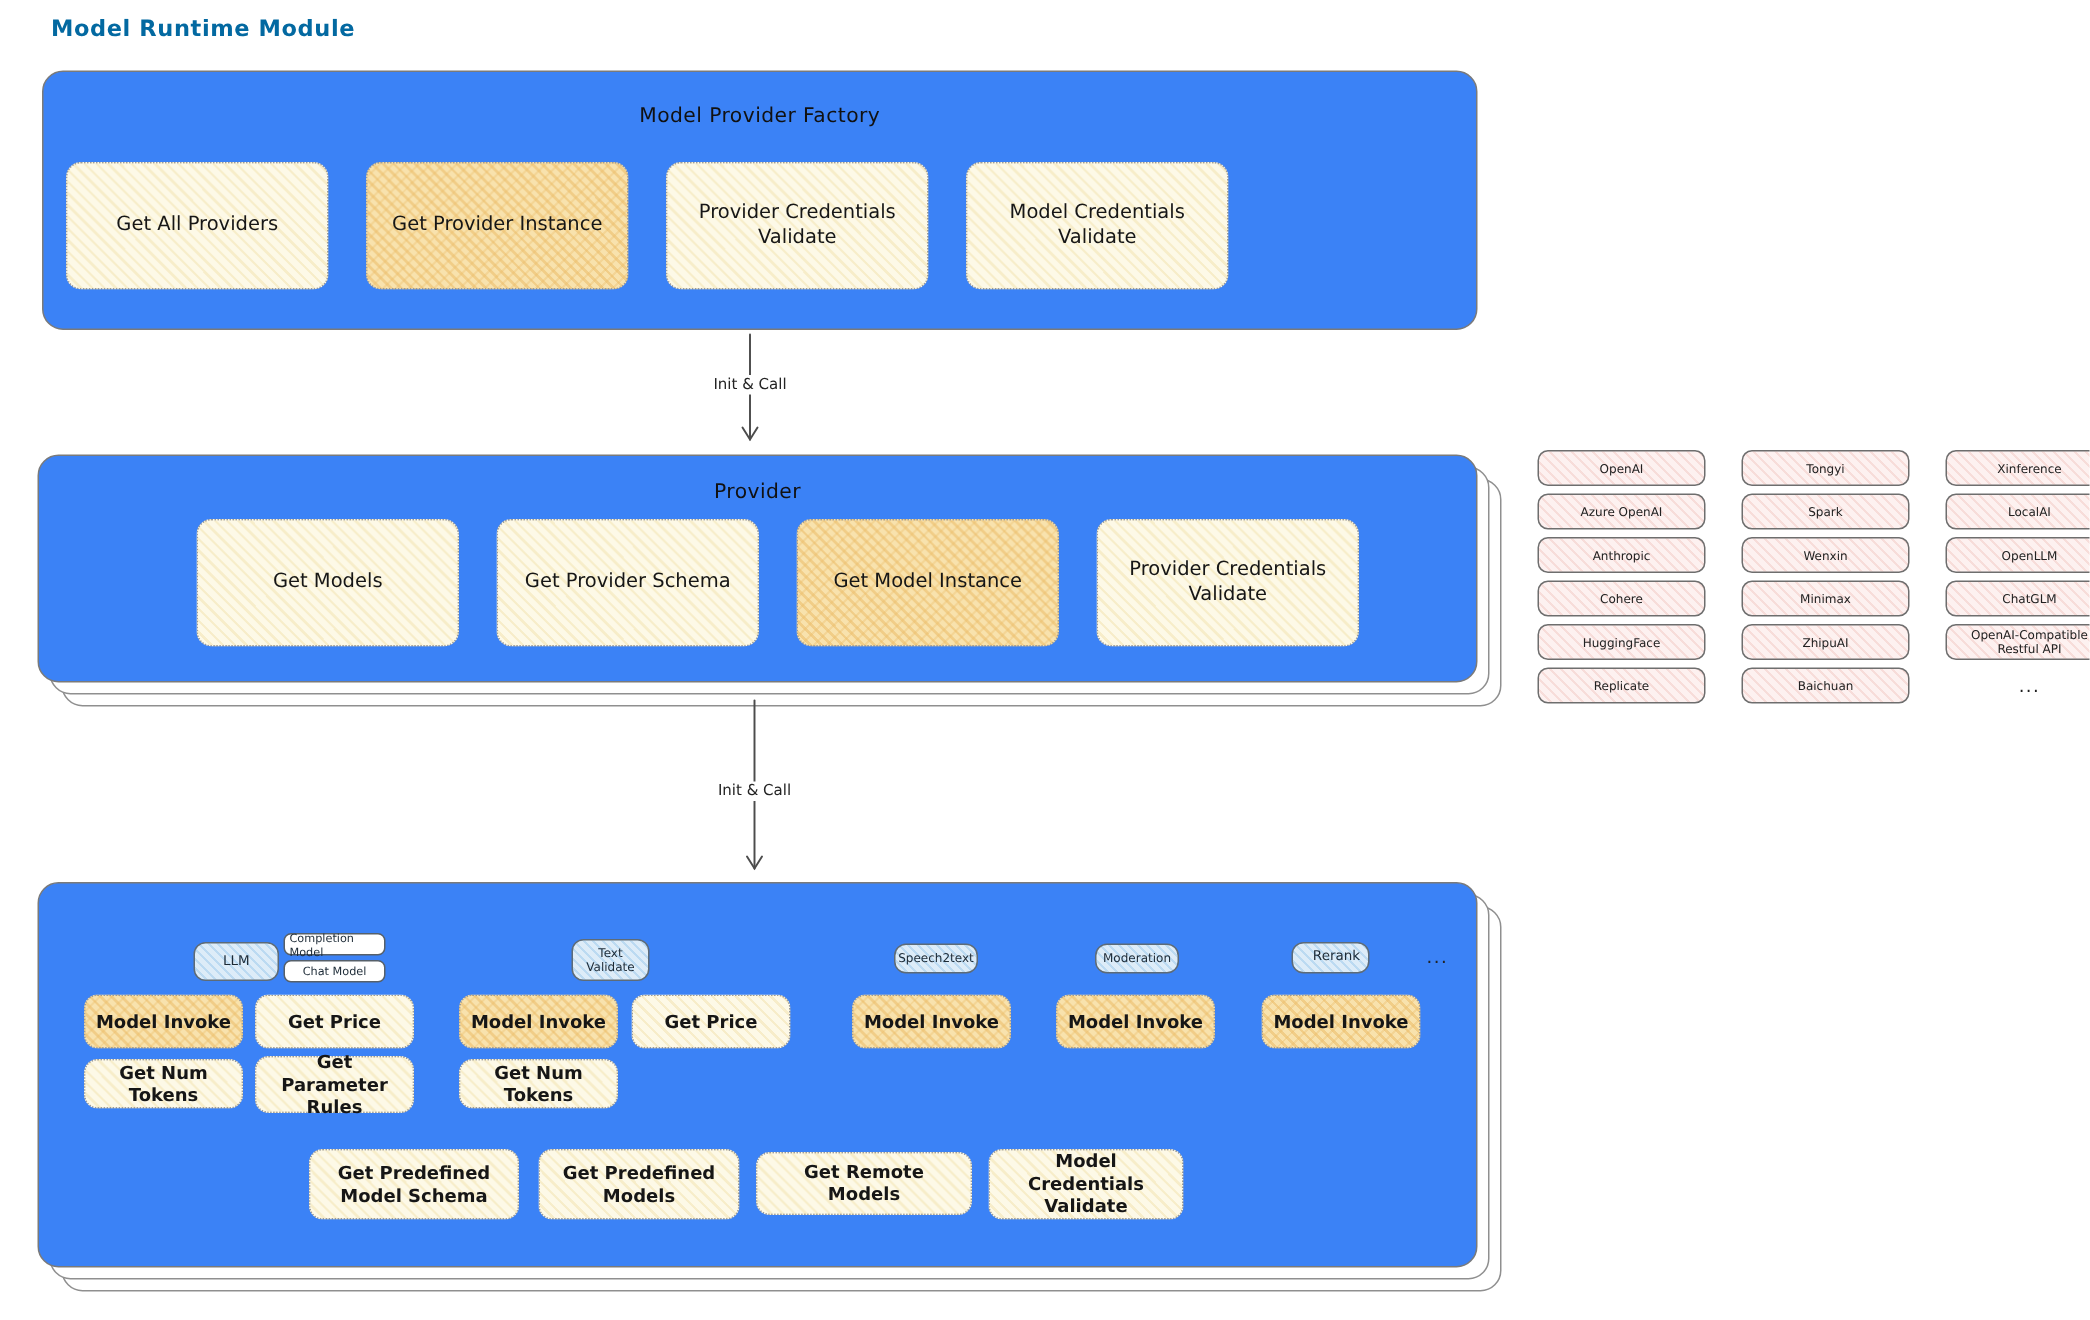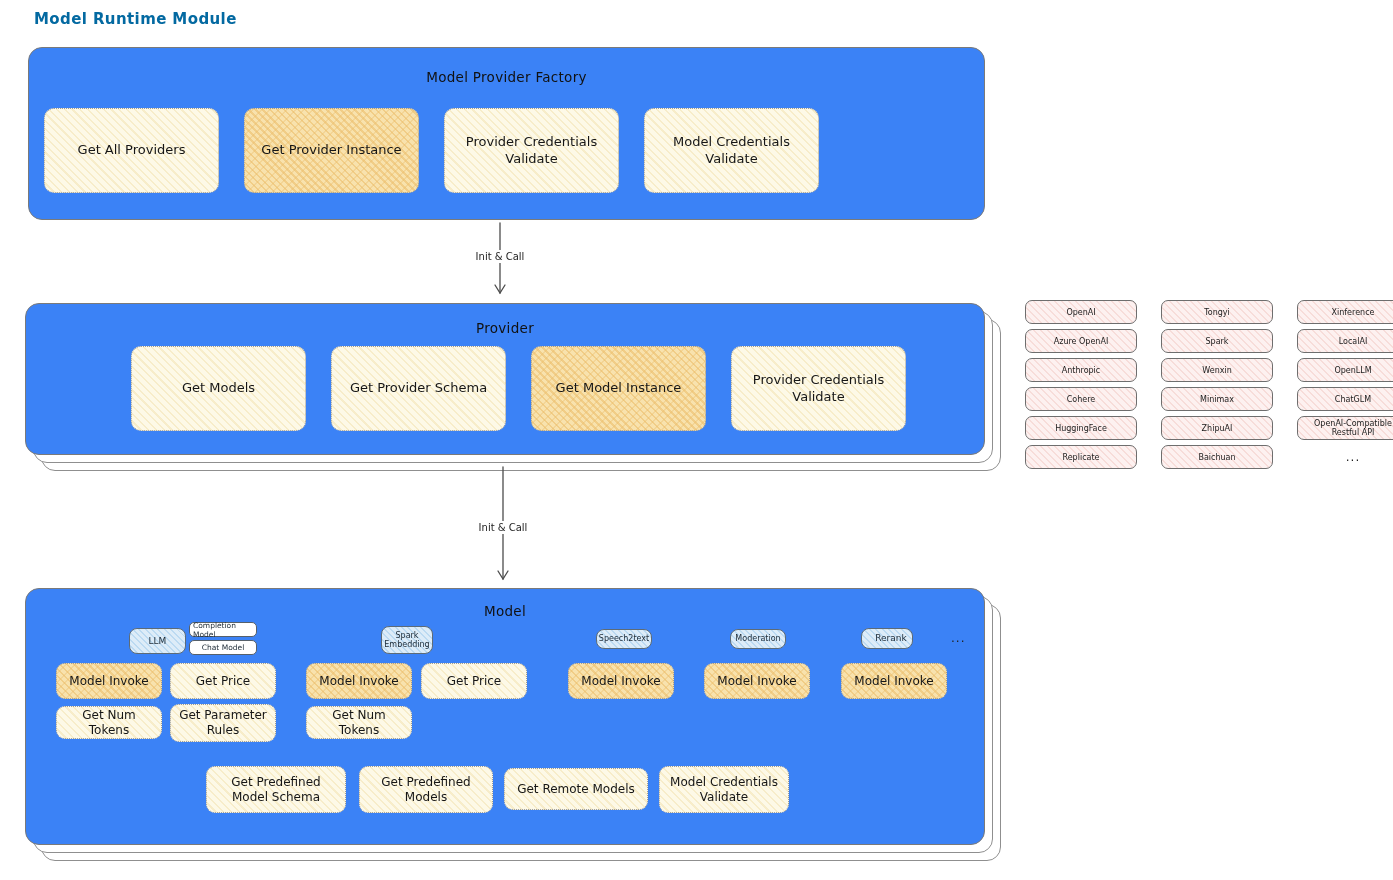--- a/index.html
+++ b/index.html
@@ -43,21 +43,21 @@
   }
 
   
   .node {
     position:absolute;
     border:1.6px dotted #9a9a9a; border-radius:10px;
     display:flex; align-items:center; justify-content:center;
     text-align:center; font-size:13px; line-height:1.25; color:#161616;
     padding:2px 6px;
   }
-  .node.sm { font-size:12px; border-radius:9px; }
+  .node.sm { font-size:12px; border-radius:9px;font-weight:bold; }
 
   .flow-row { position:absolute; display:flex; gap:25px; }
   .flow-row .node { position:static; width:175px; height:85px; }
 
   
   .pgrid {
     position:absolute; left:1025px; top:300px;
     display:grid; grid-template-columns:repeat(3,112px);
     grid-auto-rows:24px; gap:5px 24px;
   }
@@ -155,26 +155,25 @@
 
 <svg class="arrow" style="left:495px; top:467px;" width="16" height="116">
   <line x1="8" y1="0" x2="8" y2="112"></line>
   <polyline points="3,104 8,112 13,104"></polyline>
 </svg>
 <div class="arrow-label" style="left:461px; top:521px;">Init &amp; Call</div>
 
 <div class="stack" style="left:41px; top:604px; width:960px; height:257px;"></div>
 <div class="stack" style="left:33px; top:596px; width:960px; height:257px;"></div>
 <div class="panel" style="left:25px; top:588px; width:960px; height:257px;">
-  <div class="panel-title" style="margin-top:14px;">Model</div>
 
   <div class="chip fill-blue" style="left:103px; top:39px; width:57px; height:26px; font-size:9px;">LLM</div>
   <div class="subchip" style="left:163px; top:33px; width:68px; height:15px;">Completion Model</div>
   <div class="subchip" style="left:163px; top:51px; width:68px; height:15px;">Chat Model</div>
-  <div class="chip fill-blue" style="left:355px; top:37px; width:52px; height:28px;">Spark Embedding</div>
+  <div class="chip fill-blue" style="left:355px; top:37px; width:52px; height:28px;">Text Validate</div>
   <div class="chip fill-blue" style="left:570px; top:40px; width:56px; height:20px;">Speech2text</div>
   <div class="chip fill-blue" style="left:704px; top:40px; width:56px; height:20px;text-align:right;">Moderation</div>
   <div class="chip fill-blue" style="left:835px; top:39px; width:52px; height:21px; font-size:9px;padding-left:12px;">Rerank</div>
   <div class="ellipsis" style="left:925px; top:42px;">...</div>
 
   <div class="node sm fill-yellow-hl" style="left:30px;  top:74px; width:106px; height:36px;">Model Invoke</div>
   <div class="node sm fill-yellow" style="left:144px; top:74px; width:106px; height:36px;">Get Price</div>
   <div class="node sm fill-yellow-hl" style="left:280px; top:74px; width:106px; height:36px;">Model Invoke</div>
   <div class="node sm fill-yellow" style="left:395px; top:74px; width:106px; height:36px;">Get Price</div>
   <div class="node sm fill-yellow-hl" style="left:542px; top:74px; width:106px; height:36px;">Model Invoke</div>

